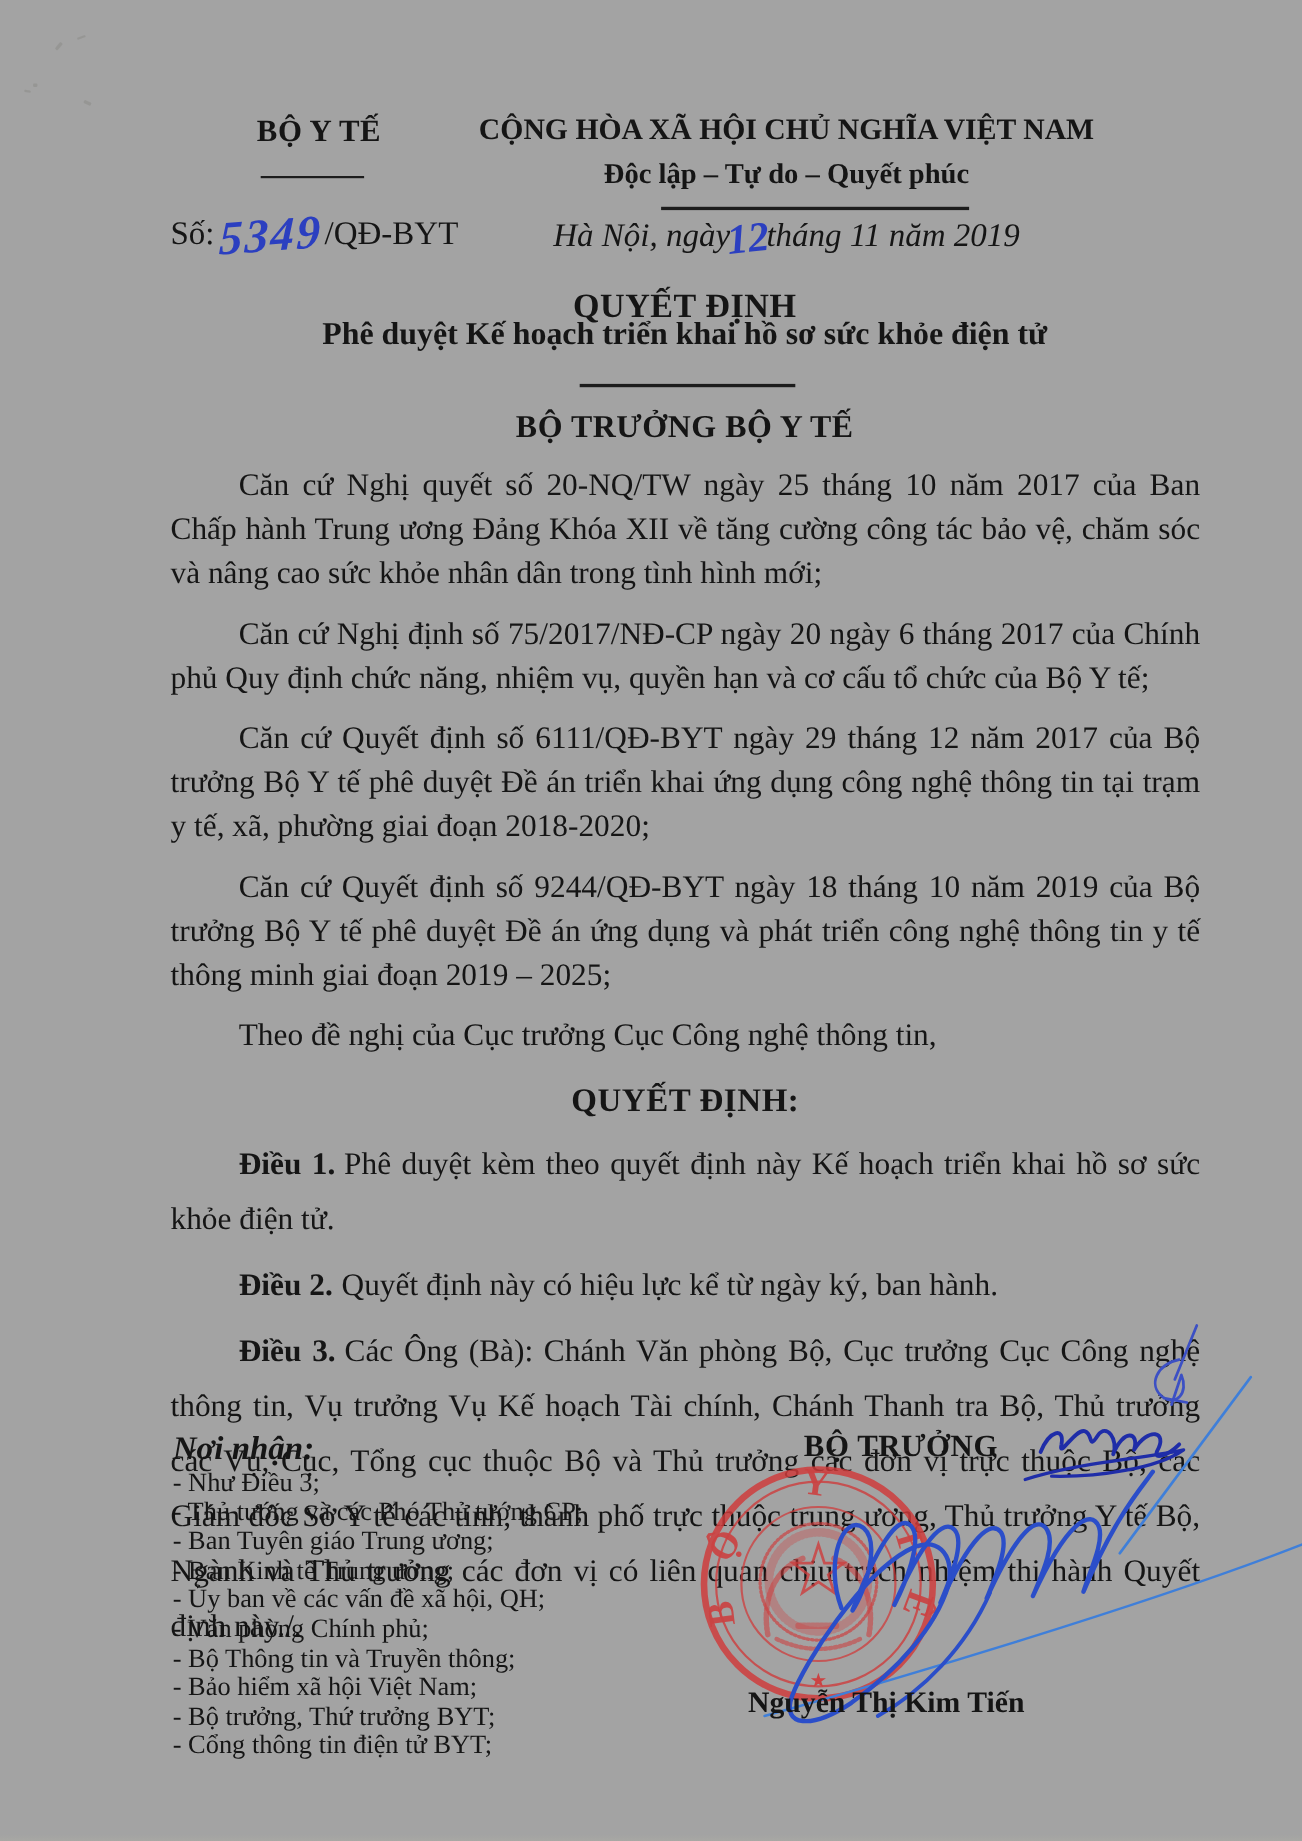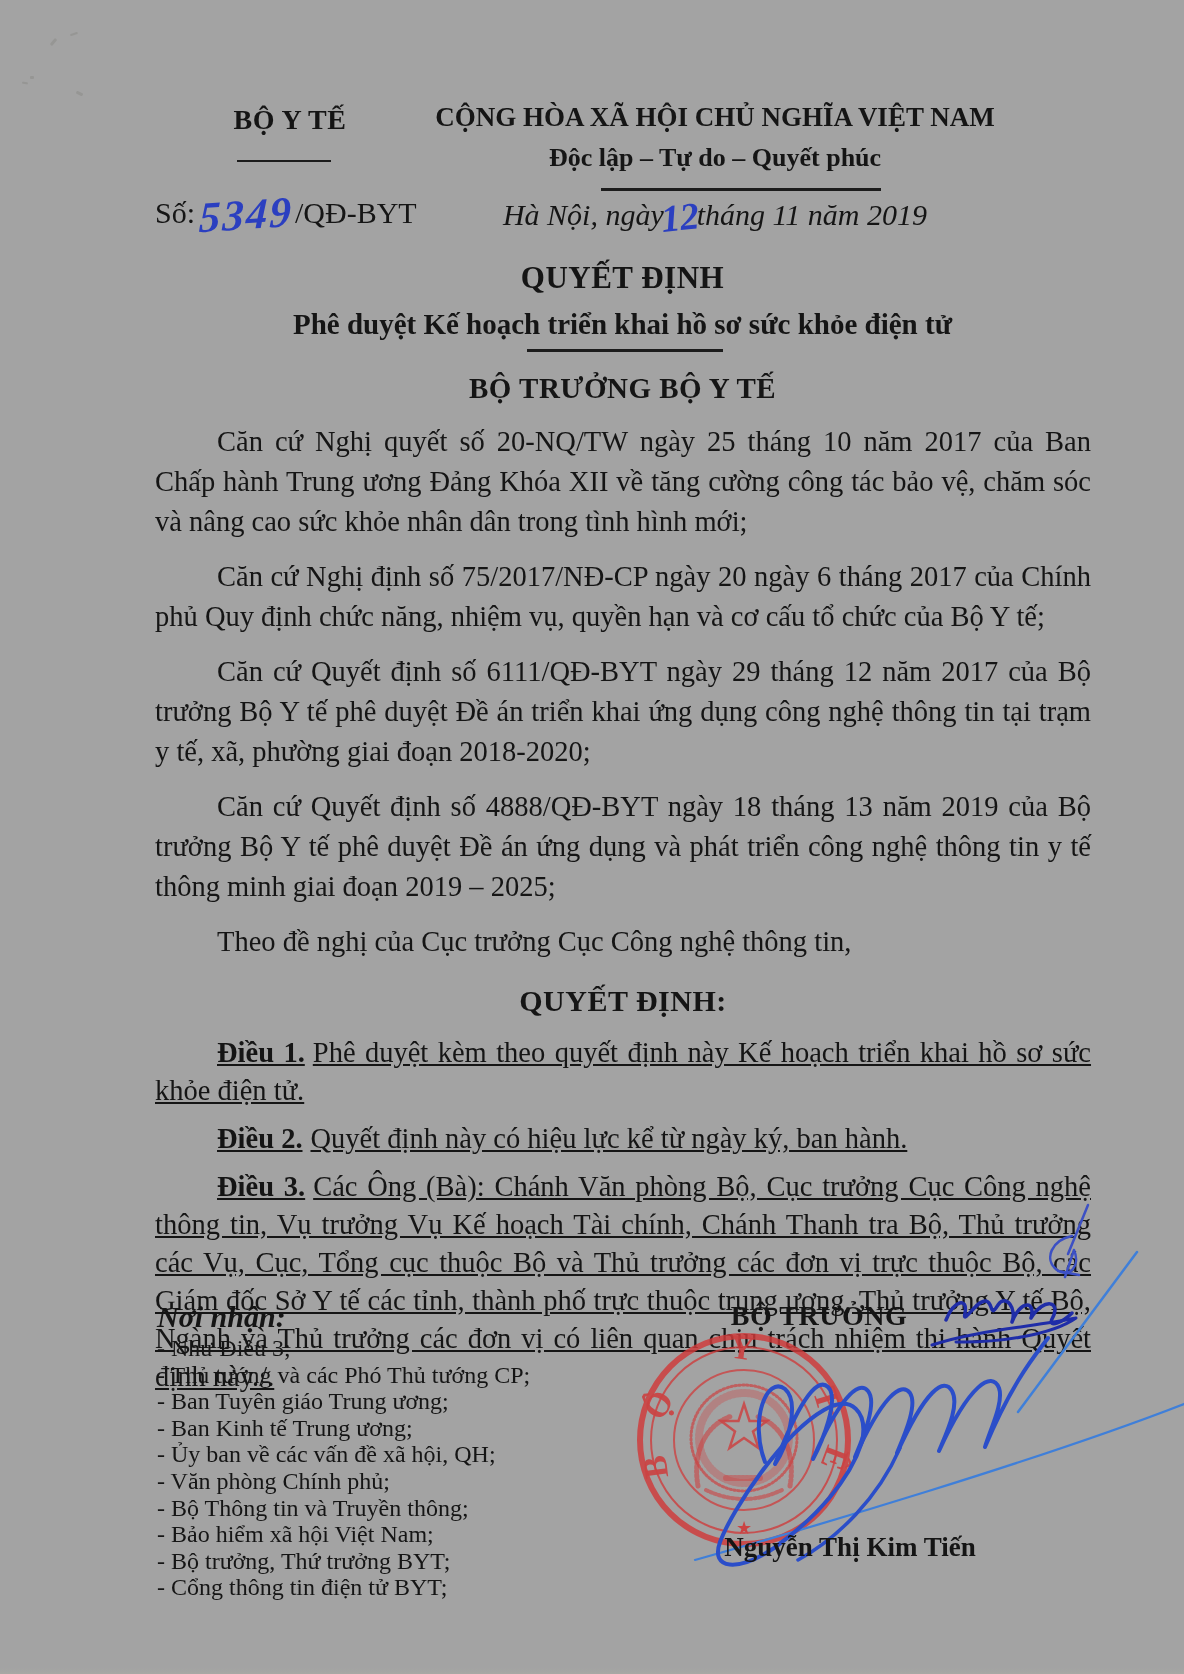--- a/index.html
+++ b/index.html
@@ -20,37 +20,37 @@
   .doc-number{position:absolute;left:155px;top:196px;font-size:30px;white-space:nowrap;}
   .hand-number{display:inline-block;font-size:43px;line-height:30px;font-style:italic;font-weight:600;color:var(--hand-blue);transform:rotate(-4deg) skewX(-6deg);margin:0 2px 0 4px;vertical-align:-6px;letter-spacing:2px;}
   .national{position:absolute;left:430px;top:102px;width:570px;text-align:center;font-weight:bold;font-size:27px;}
   .motto{position:absolute;left:430px;top:143px;width:570px;text-align:center;font-weight:bold;font-size:26px;}
   .motto-rule{position:absolute;left:601px;top:188px;width:280px;height:2.5px;background:#1c1c1c;}
   .dateline{position:absolute;left:470px;top:198px;width:490px;text-align:center;font-style:italic;font-size:30px;white-space:nowrap;}
   .hand-day{display:inline-block;font-size:38px;line-height:28px;font-style:italic;font-weight:600;color:var(--hand-blue);transform:rotate(-6deg);margin:0 -2px 0 -3px;vertical-align:-5px;}
 
   
   .title-main{position:absolute;left:155px;top:260px;width:935px;text-align:center;font-weight:bold;font-size:31px;letter-spacing:.5px;}
-  .title-sub{position:absolute;left:155px;top:308px;width:935px;text-align:center;font-weight:bold;font-size:29px;}
+  .title-sub{position:absolute;left:155px;top:288px;width:935px;text-align:center;font-weight:bold;font-size:29px;}
   .title-rule{position:absolute;left:527px;top:349px;width:196px;height:2.5px;background:#1c1c1c;}
   .issuer{position:absolute;left:155px;top:372px;width:935px;text-align:center;font-weight:bold;font-size:29px;letter-spacing:.5px;}
 
   
   .bodytext{position:absolute;left:155px;top:422px;width:936px;font-size:28.5px;}
   .bodytext p{text-align:justify;text-indent:62px;line-height:40px;margin-bottom:15px;}
   .decision-heading{text-align:center;font-weight:bold;font-size:30px;margin:22px 0 16px 0;letter-spacing:.5px;}
-  .articles p{line-height:38px;margin-bottom:10px;text-decoration:underline;}
+  .articles p{line-height:50px;margin-bottom:10px;}
   .articles b{margin-right:8px;}
 
   
   .recipients{position:absolute;left:157px;top:1300px;width:420px;font-size:24px;}
   .recipients .label{font-weight:bold;font-style:italic;font-size:30px;margin-bottom:1px;}
   .recipients .item{line-height:26.6px;}
   .sig-title{position:absolute;left:664px;top:1300px;width:310px;text-align:center;font-weight:bold;font-size:28px;letter-spacing:.5px;}
-  .sig-name{position:absolute;left:680px;top:1532px;width:340px;text-align:center;font-weight:bold;font-size:27px;}
+  .sig-name{position:absolute;left:680px;top:1532px;width:340px;text-align:left;font-weight:bold;font-size:27px;}
 
   .seal-wrap{position:absolute;left:632px;top:1328px;width:224px;height:224px;opacity:.92;}
   .sig-wrap{position:absolute;left:600px;top:1180px;width:584px;height:460px;pointer-events:none;}
 
   
   .speck{position:absolute;background:#8d8d89;opacity:.55;border-radius:1px;}
   .bottom-strip{position:absolute;left:0;bottom:0;width:100%;height:6px;background:linear-gradient(to bottom,rgba(180,180,174,0),rgba(170,170,164,.8));}
 </style>
 </head>
 <body>
@@ -77,21 +77,21 @@
 
   <div class="title-main">QUYẾT ĐỊNH</div>
   <div class="title-sub">Phê duyệt Kế hoạch triển khai hồ sơ sức khỏe điện tử</div>
   <div class="title-rule"></div>
   <div class="issuer">BỘ TRƯỞNG BỘ Y TẾ</div>
 
   <div class="bodytext">
     <p>Căn cứ Nghị quyết số 20-NQ/TW ngày 25 tháng 10 năm 2017 của Ban Chấp hành Trung ương Đảng Khóa XII về tăng cường công tác bảo vệ, chăm sóc và nâng cao sức khỏe nhân dân trong tình hình mới;</p>
     <p>Căn cứ Nghị định số 75/2017/NĐ-CP ngày 20 ngày 6 tháng 2017 của Chính phủ Quy định chức năng, nhiệm vụ, quyền hạn và cơ cấu tổ chức của Bộ Y tế;</p>
     <p>Căn cứ Quyết định số 6111/QĐ-BYT ngày 29 tháng 12 năm 2017 của Bộ trưởng Bộ Y tế phê duyệt Đề án triển khai ứng dụng công nghệ thông tin tại trạm y tế, xã, phường giai đoạn 2018-2020;</p>
-    <p>Căn cứ Quyết định số 4888/QĐ-BYT ngày 18 tháng 13 năm 2019 của Bộ trưởng Bộ Y tế phê duyệt Đề án ứng dụng và phát triển công nghệ thông tin y tế thông minh giai đoạn 2019 – 2025;</p>
+    <p>Căn cứ Quyết định số 9244/QĐ-BYT ngày 18 tháng 10 năm 2019 của Bộ trưởng Bộ Y tế phê duyệt Đề án ứng dụng và phát triển công nghệ thông tin y tế thông minh giai đoạn 2019 – 2025;</p>
     <p>Theo đề nghị của Cục trưởng Cục Công nghệ thông tin,</p>
     <div class="decision-heading">QUYẾT ĐỊNH:</div>
     <div class="articles">
       <p><b>Điều 1.</b><span>Phê duyệt kèm theo quyết định này Kế hoạch triển khai hồ sơ sức khỏe điện tử.</span></p>
       <p><b>Điều 2.</b><span>Quyết định này có hiệu lực kể từ ngày ký, ban hành.</span></p>
       <p><b>Điều 3.</b><span>Các Ông (Bà): Chánh Văn phòng Bộ, Cục trưởng Cục Công nghệ thông tin, Vụ trưởng Vụ Kế hoạch Tài chính, Chánh Thanh tra Bộ, Thủ trưởng các Vụ, Cục, Tổng cục thuộc Bộ và Thủ trưởng các đơn vị trực thuộc Bộ, các Giám đốc Sở Y tế các tỉnh, thành phố trực thuộc trung ương, Thủ trưởng Y tế Bộ, Ngành và Thủ trưởng các đơn vị có liên quan chịu trách nhiệm thi hành Quyết định này./.</span></p>
     </div>
   </div>
 
   <div class="recipients">

